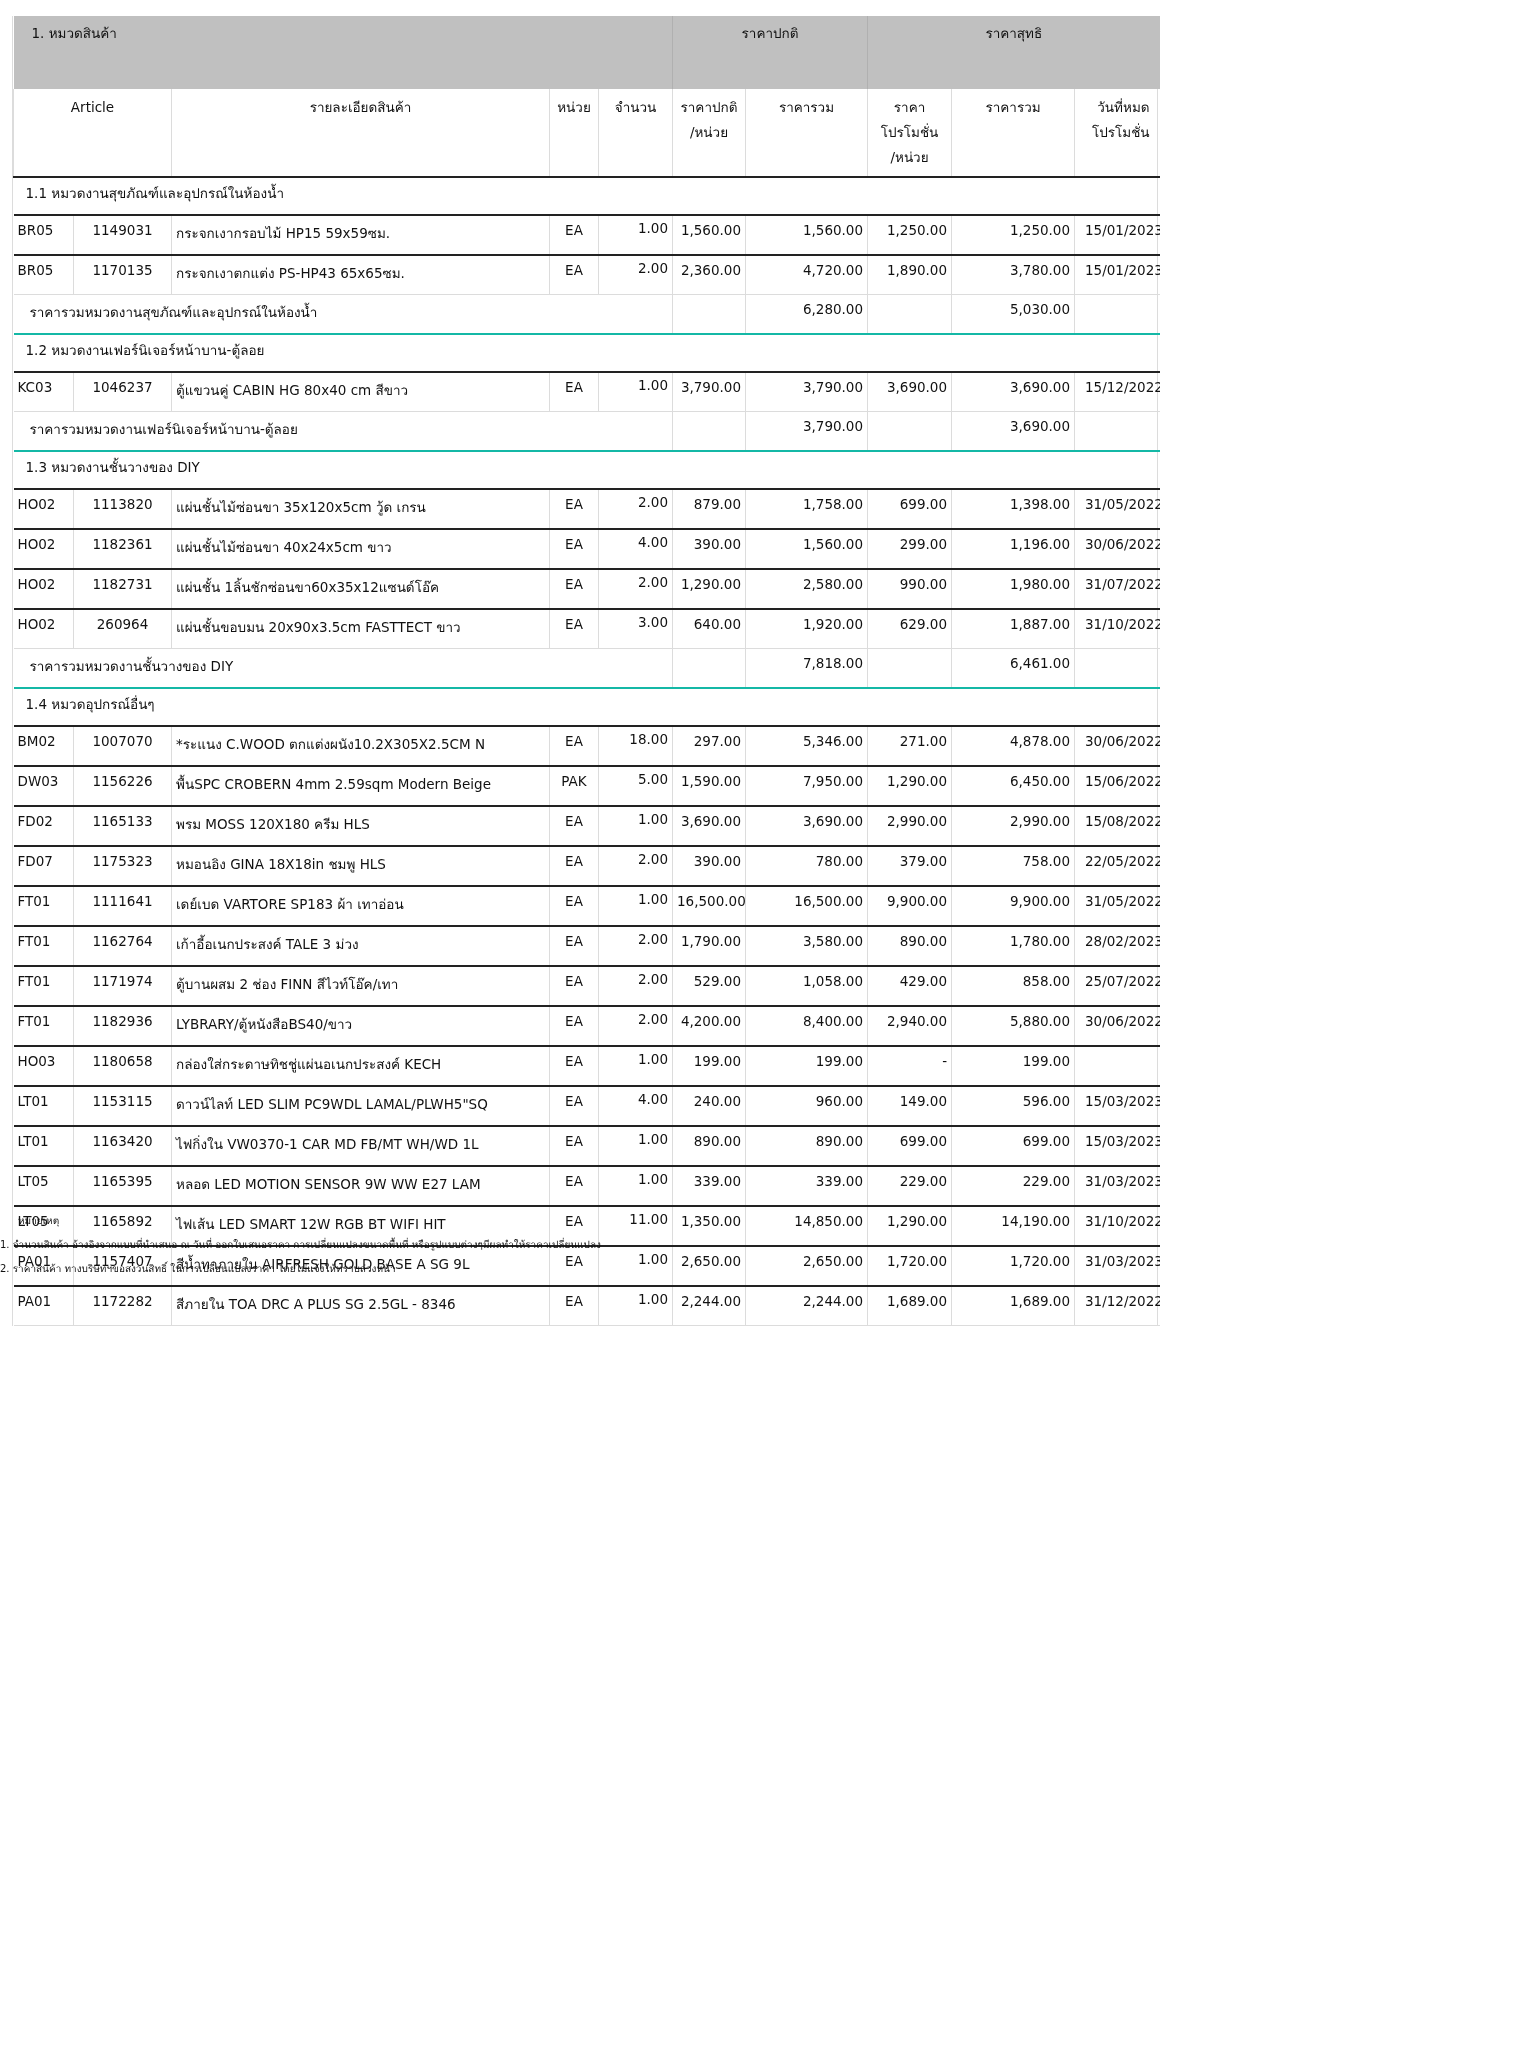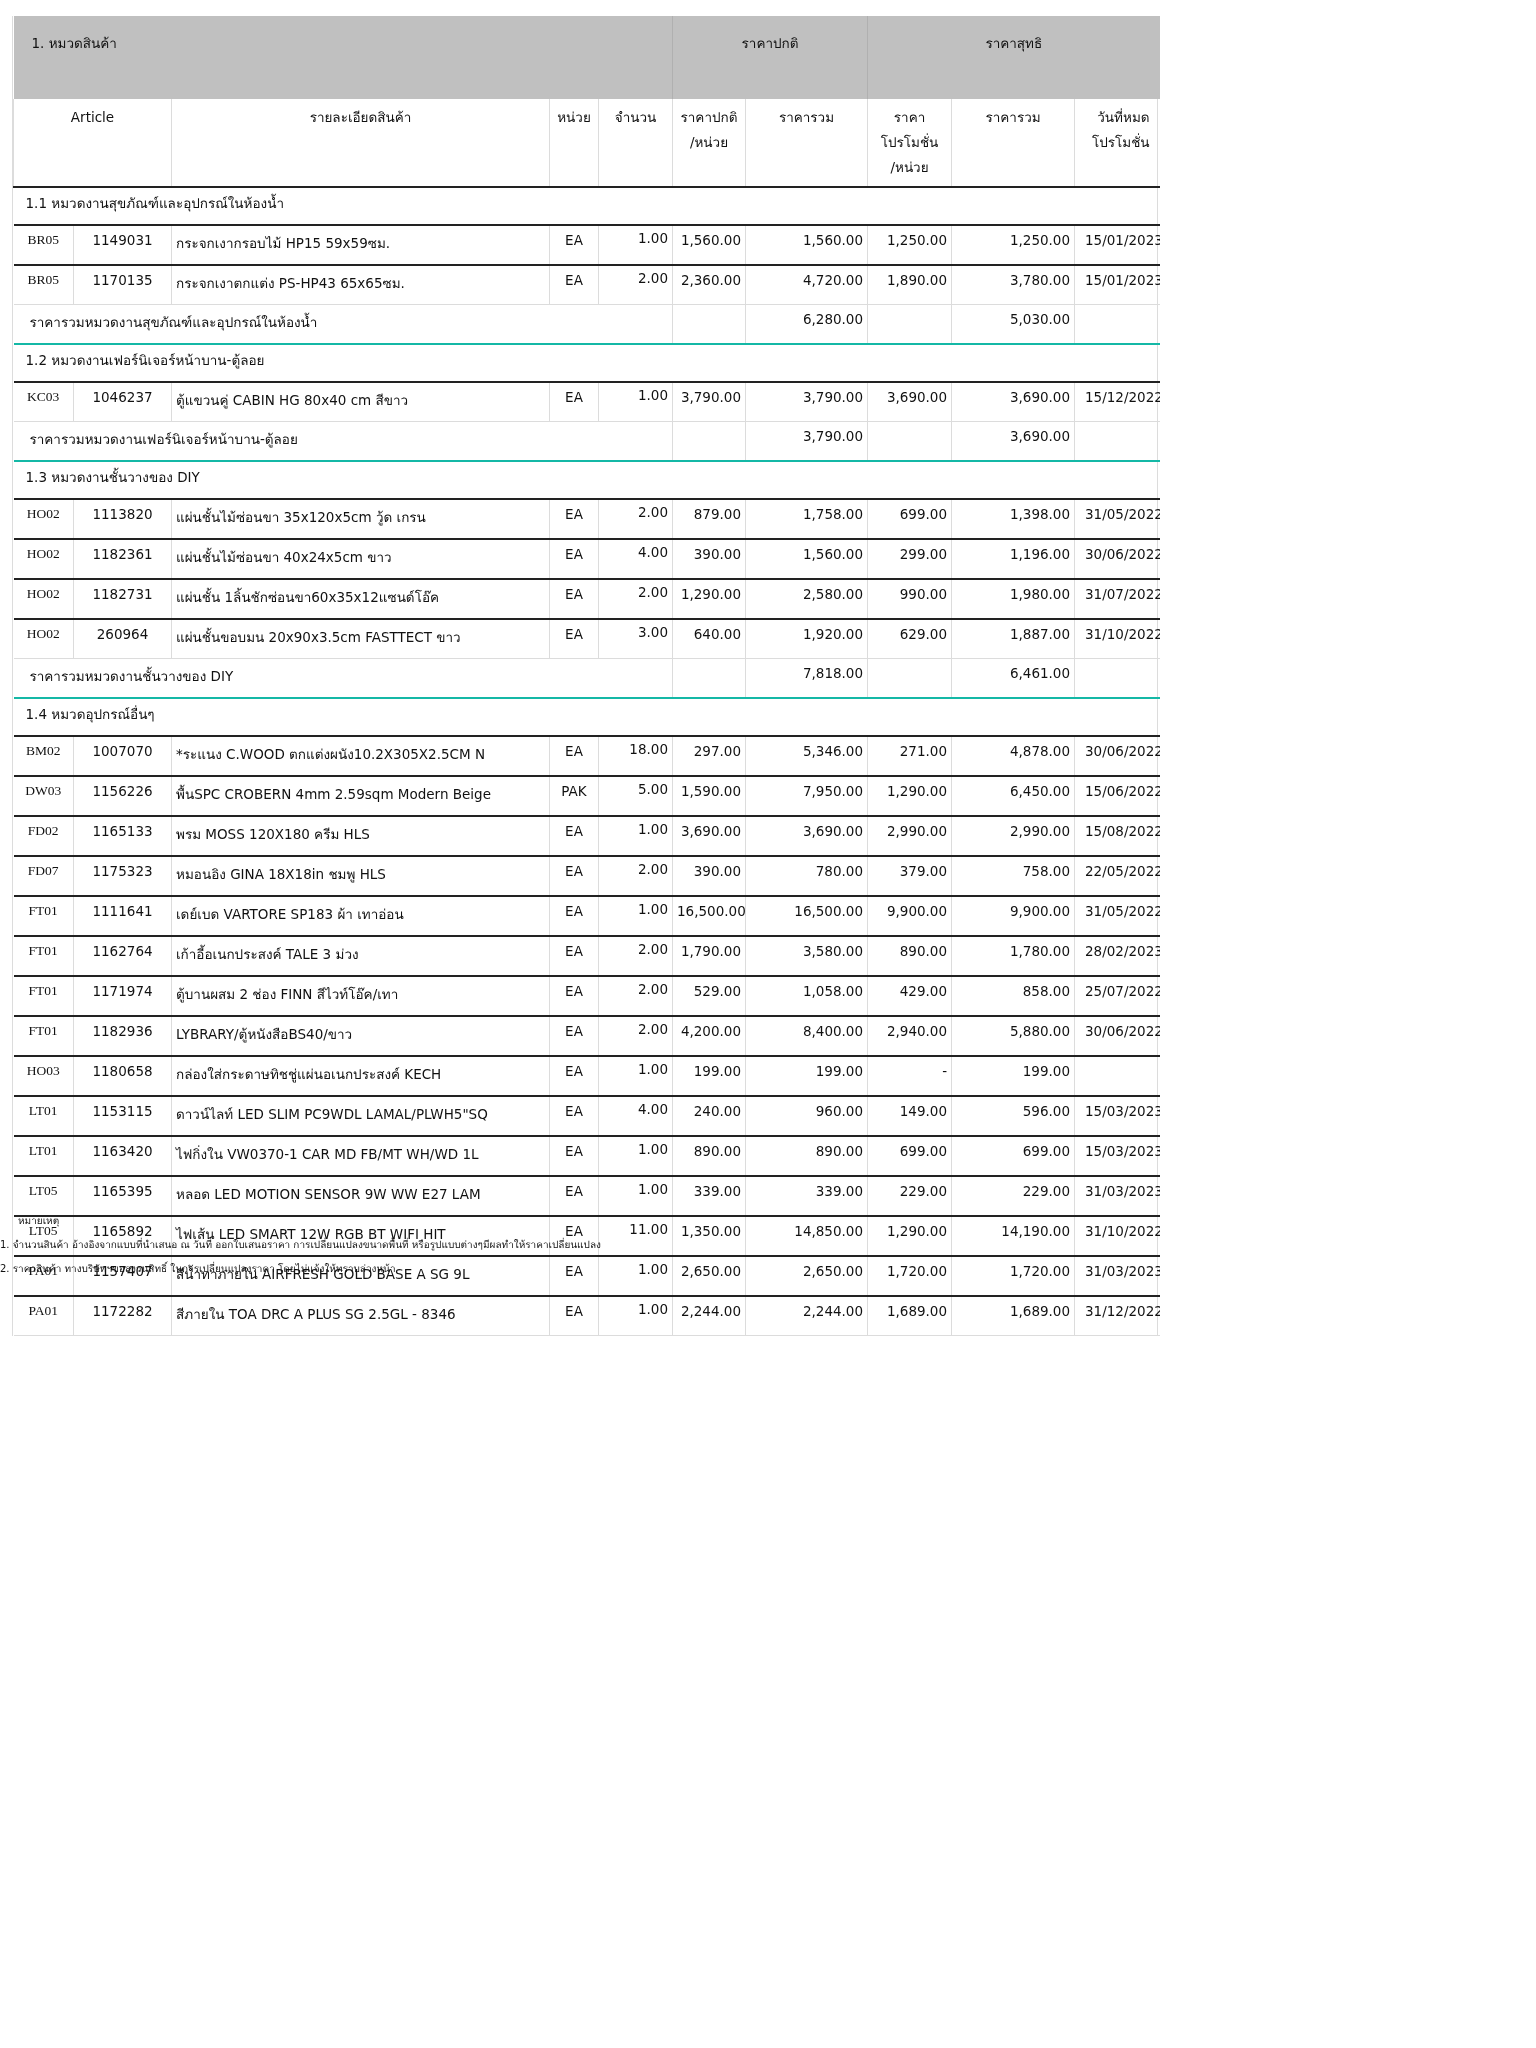--- a/index.html
+++ b/index.html
@@ -3,26 +3,26 @@
 <meta charset="utf-8">
 <style>
   html, body { margin:0; padding:0; background:#ffffff; }
   body { width:1536px; height:2048px; position:relative; font-family:"DejaVu Sans", "Liberation Sans", sans-serif; color:#111; font-size:13.5px; }
   .sheet { position:absolute; left:12px; top:16px; width:1146px; }
   table { border-collapse:collapse; width:1146px; table-layout:fixed; }
   col.c-code { width:60px; } col.c-art { width:98px; } col.c-desc { width:378px; }
   col.c-unit { width:49px; } col.c-qty { width:74px; } col.c-up { width:73px; }
   col.c-tot { width:122px; } col.c-pp { width:84px; } col.c-nt { width:123px; } col.c-date { width:85px; }
   td, th { padding:0 4px; white-space:nowrap; overflow:hidden; font-weight:normal; }
-  .band th { background:#c0c0c0; height:67px; vertical-align:top; padding-top:16px; border-left:1px solid #b0b0b0; }
+  .band th { background:#c0c0c0; height:67px; vertical-align:top; padding-top:6px; border-left:1px solid #b0b0b0; }
   .band th.first { text-align:left; padding-left:18px; border-left:none; }
   .sub th { height:81px; vertical-align:top; padding-top:6px; text-align:center; line-height:25px; border-left:1px solid #dcdcdc; border-bottom:2px solid #222; }
   .sub th.right { text-align:right; padding-right:10px; }
   tr.item td { height:32px; border-bottom:2px solid #222; border-left:1px solid #dcdcdc; vertical-align:top; padding-top:6px; }
-  tr.item td.code { text-align:center; border-left:none;font-family:Liberation Serif, serif; }
+  tr.item td.code { border-left:none; }
   tr.item td.art, tr.item td.unit { text-align:center; }
   tr.item td.desc { text-align:left; }
   tr.item td.num { text-align:right; }
   tr.item td.qty { text-align:right; padding-top:4px; }
   tr.item td.date { text-align:left; padding-left:10px; }
   tr.item.last td { border-bottom:1px solid #dcdcdc; }
   tr.item.pre td { border-bottom:1px solid #dcdcdc; }
   tr.cat td { height:32px; padding-left:12px; vertical-align:top; padding-top:4px; border-bottom:2px solid #222; }
   tr.subtotal td { height:32px; vertical-align:top; padding-top:6px; border-bottom:2px solid #14b8a6; border-left:1px solid #dcdcdc; }
   tr.subtotal td.label { padding-left:16px; border-left:none; }

